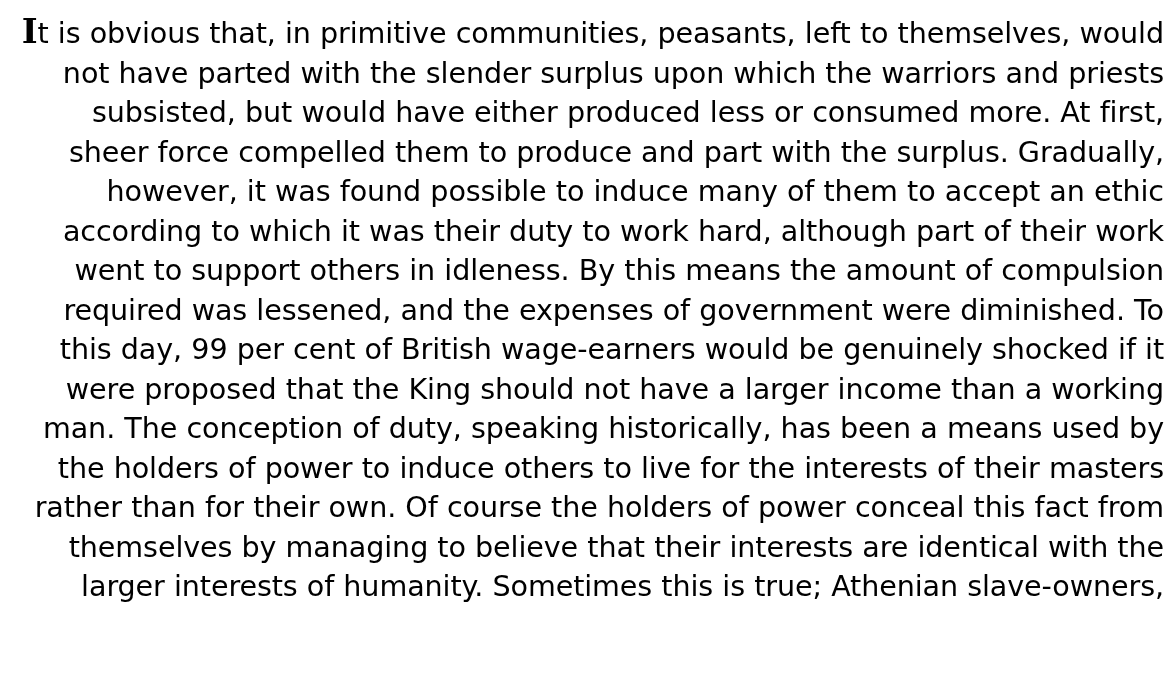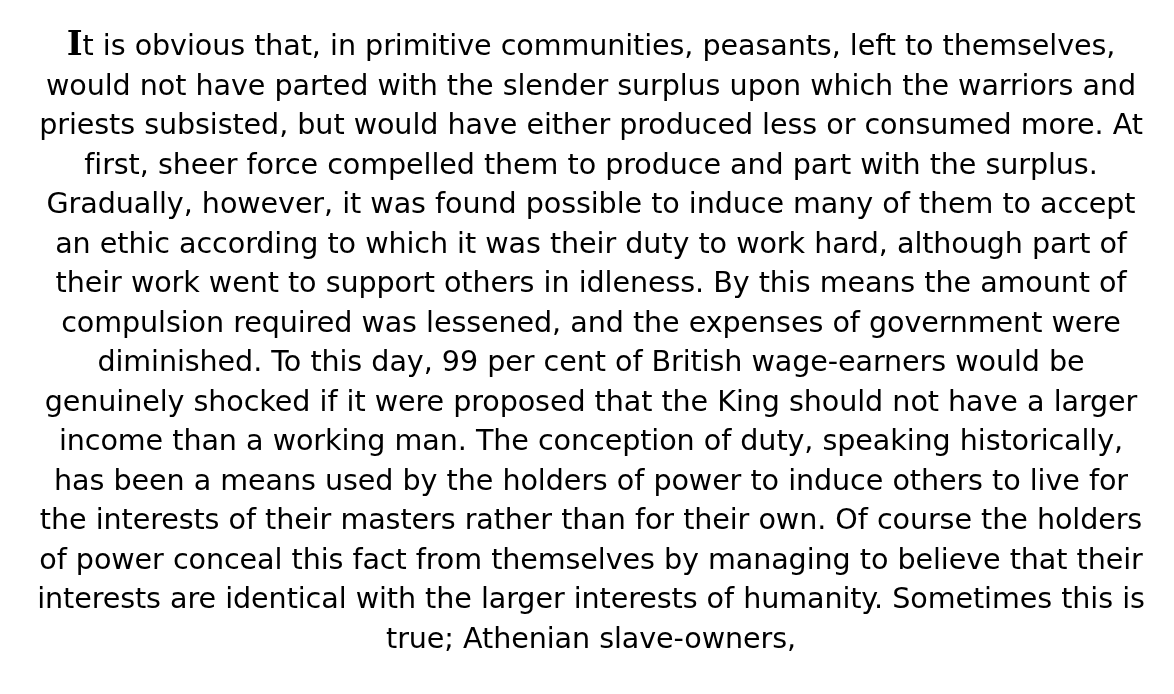--- a/index.html
+++ b/index.html
@@ -20,24 +20,24 @@
     background: #ffffff;
     box-sizing: border-box;
     padding: 14px 10px 0 18px;
     overflow: hidden;
   }
   .body-text {
     font-family: "DejaVu Sans", sans-serif;
     font-size: 28.6px;
     line-height: 39.5px;
     color: #000000;
-    text-align: center;
+    text-align: right;
     letter-spacing: -0.1px;
     word-spacing: 0.2px;
-    margin: 12px;
+    margin: 0;
   }
   .dropcap {
     font-family: "DejaVu Serif", serif;
     font-weight: bold;
     font-size: 34px;
     line-height: 34px;
     color: #000000;
   }
 </style>
 </head>

